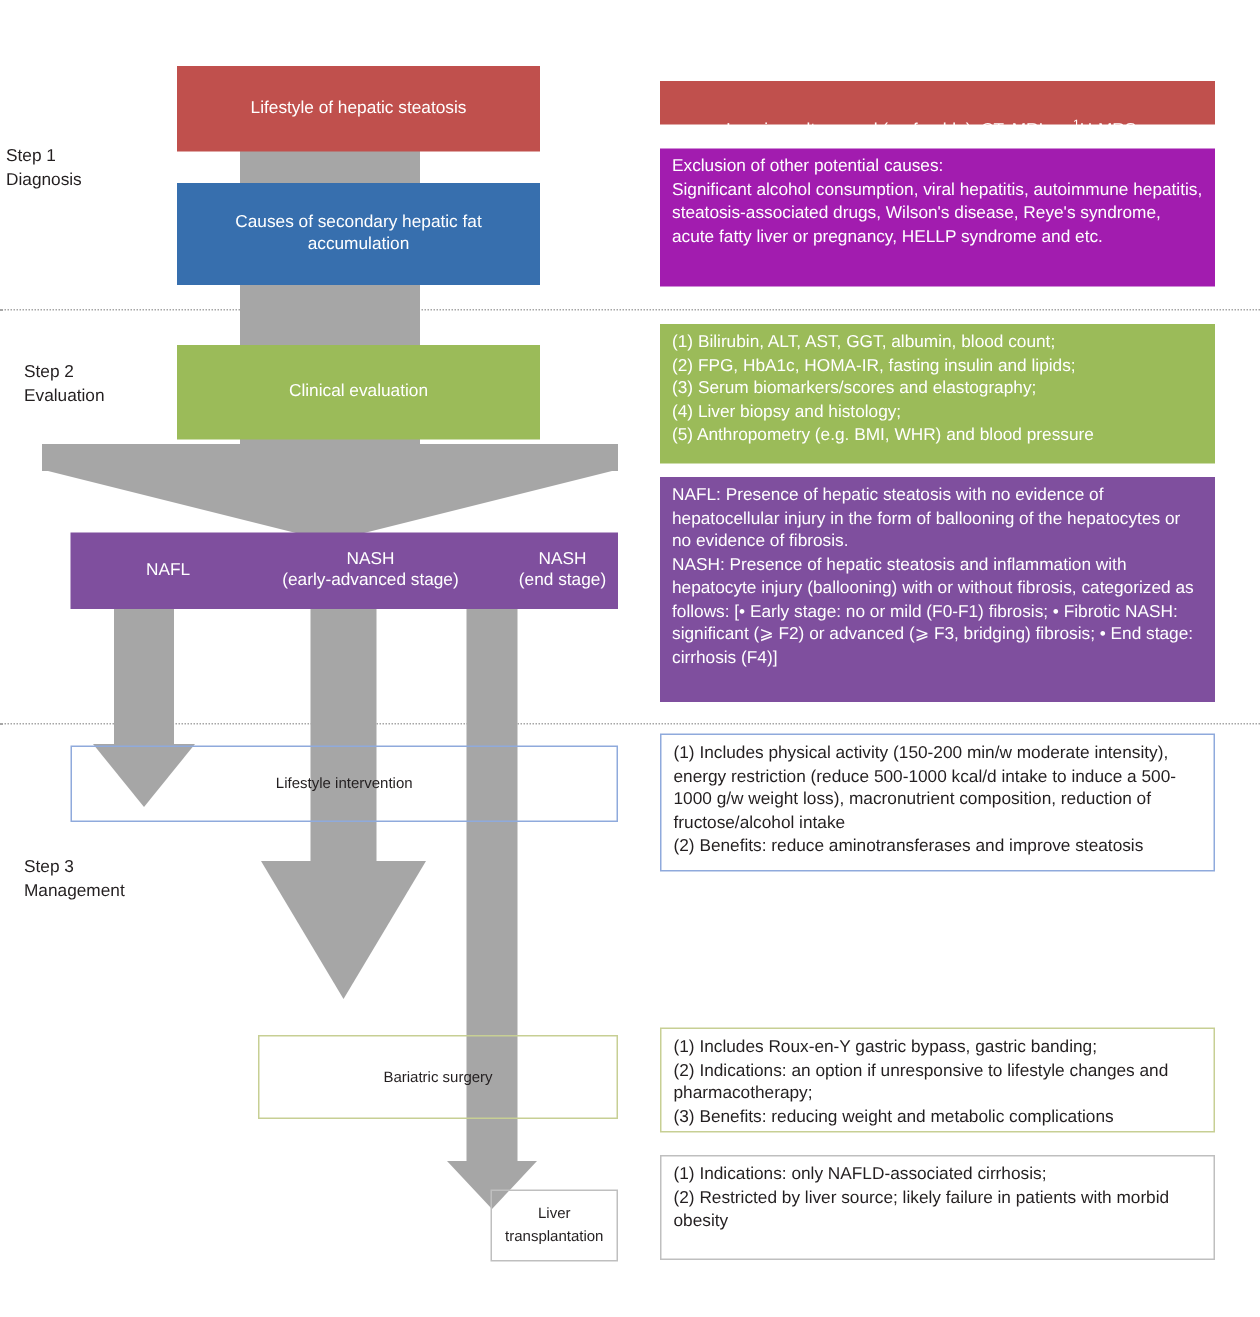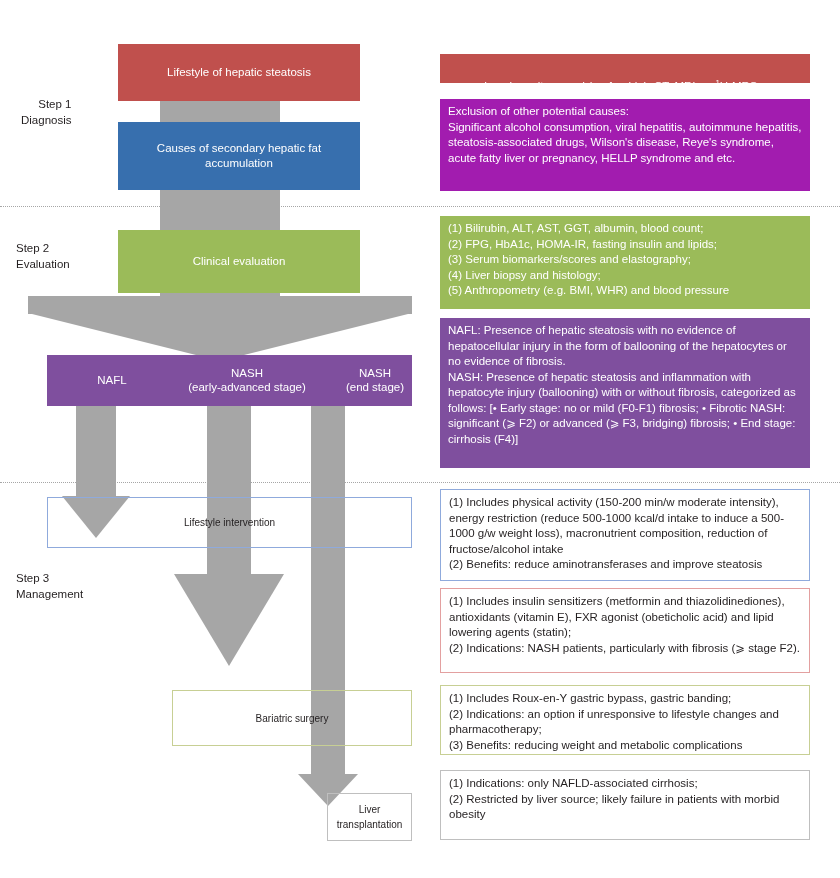--- a/index.html
+++ b/index.html
@@ -132,21 +132,21 @@
 
   <div class="grey" style="left:207px; top:406px; width:44px; height:170px;"></div>
   <div class="grey-tri" style="left:174px; top:574px; border-left-width:55px; border-right-width:55px; border-top-width:92px;"></div>
 
   <div class="grey" style="left:311px; top:406px; width:34px; height:370px;"></div>
   <div class="grey-tri" style="left:298px; top:774px; border-left-width:30px; border-right-width:30px; border-top-width:32px;"></div>
 
   <div class="dotted-sep" style="top:206px;"></div>
   <div class="dotted-sep" style="top:482px;"></div>
 
-  <div class="step-label" style="left:21px; top:96px;text-align:right;">Step 1
+  <div class="step-label" style="left:4px; top:96px;">Step 1
 Diagnosis</div>
   <div class="step-label" style="left:16px; top:240px;">Step 2
 Evaluation</div>
   <div class="step-label" style="left:16px; top:570px;">Step 3
 Management</div>
 
   <div class="lbox red" style="left:118px; top:44px;  width:242px; height:57px;">Lifestyle of hepatic steatosis</div>
 
   <div class="lbox blue" style="left:118px; top:122px; width:242px; height:68px;text-align:center;">Causes of secondary hepatic fat accumulation</div>
 
@@ -179,22 +179,20 @@
 (3) Serum biomarkers/scores and elastography;
 (4) Liver biopsy and histology;
 (5) Anthropometry (e.g. BMI, WHR) and blood pressure</div>
 
   <div class="rbox filled purple" style="left:440px; top:318px; width:370px; height:150px;">NAFL: Presence of hepatic steatosis with no evidence of hepatocellular injury in the form of ballooning of the hepatocytes or no evidence of fibrosis.
 NASH: Presence of hepatic steatosis and inflammation with hepatocyte injury (ballooning) with or without fibrosis, categorized as follows: [• Early stage: no or mild (F0-F1) fibrosis; • Fibrotic NASH: significant (⩾ F2) or advanced (⩾ F3, bridging) fibrosis; • End stage: cirrhosis (F4)]</div>
 
   <div class="rbox outline o-blue" style="left:440px; top:489px; width:370px; height:92px;">(1) Includes physical activity (150-200 min/w moderate intensity), energy restriction (reduce 500-1000 kcal/d intake to induce a 500-1000 g/w weight loss), macronutrient composition, reduction of fructose/alcohol intake
 (2) Benefits: reduce aminotransferases and improve steatosis</div>
 
-  <div class="rbox outline o-red" style="left:440px; top:588px; width:370px; height:85px;">(1) Includes insulin sensitizers (metformin and thiazolidinediones), antioxidants (vitamin E), FXR agonist (obeticholic acid) and lipid lowering agents (statin);
-(2) Indications: NASH patients, particularly with fibrosis (⩾ stage F2).</div>
 
   <div class="rbox outline o-olive" style="left:440px; top:685px; width:370px; height:70px;">(1) Includes Roux-en-Y gastric bypass, gastric banding;
 (2) Indications: an option if unresponsive to lifestyle changes and pharmacotherapy;
 (3) Benefits: reducing weight and metabolic complications</div>
 
   <div class="rbox outline o-grey" style="left:440px; top:770px; width:370px; height:70px;">(1) Indications: only NAFLD-associated cirrhosis;
 (2) Restricted by liver source; likely failure in patients with morbid obesity</div>
 
 </div>
 

